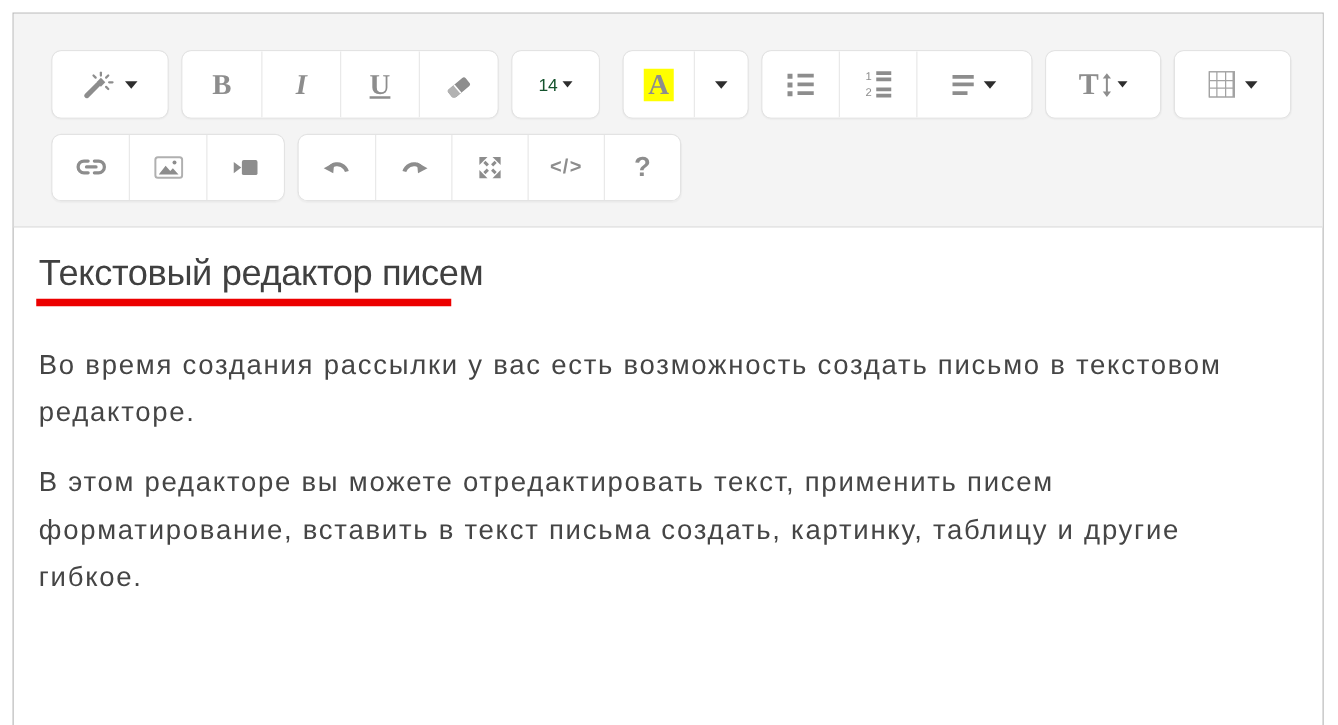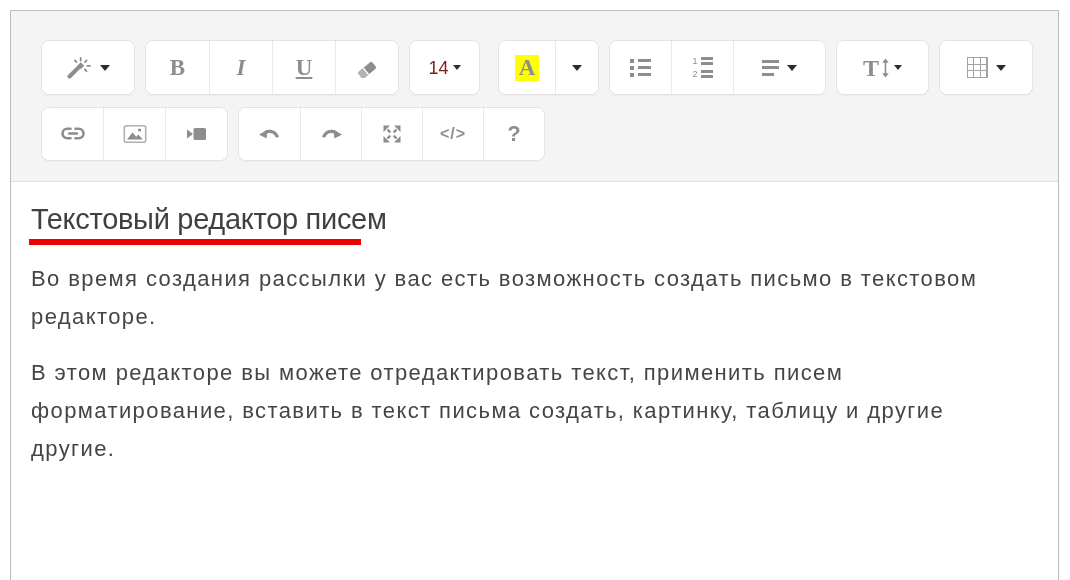--- a/index.html
+++ b/index.html
@@ -39,21 +39,21 @@
     display:inline-block;
   }
   .caret.sm{border-left-width:4px;border-right-width:4px;border-top-width:5px;}
   .ml4{margin-left:4px}.ml8{margin-left:8px}
   .letter{
     font-family:"Liberation Serif",serif;font-weight:700;font-size:23px;
     color:#8d8d8d;line-height:1;
   }
   .letter.it{font-style:italic;font-weight:700;}
   .letter.un{text-decoration:underline;}
-  .size-label{font-size:18px;color:#7f1d1d;line-height:1;}
+  .size-label{font-size:14px;color:#14532d;line-height:1;}
   .color-a{
     font-family:"Liberation Serif",serif;font-weight:700;font-size:23px;
     color:#8d8d8d;background:#ffff00;padding:1px 4px 2px;line-height:1;
   }
   .code-label{font-size:16px;font-weight:700;color:#8d8d8d;letter-spacing:1px;}
   .help-label{font-size:22px;font-weight:700;color:#8d8d8d;}
   
   .icon-ul{display:flex;flex-direction:column;gap:3px;}
   .icon-ul .r{display:flex;align-items:center;gap:4px;}
   .icon-ul .sq{width:4px;height:4px;background:#8d8d8d;}
@@ -72,21 +72,21 @@
   }
   .icon-table i{background:#fff;}
   
   .content{padding:20px 28px 0 20px;}
   .doc-h1{
     font-size:29px;font-weight:400;color:#404040;margin:0;line-height:34px;
     letter-spacing:-0.3px;
   }
   .red-underline{width:332px;height:6px;background:#ec0000;margin:3px 0 0 -2px;}
   .doc-p{margin:18px 0 0;font-size:22px;line-height:38px;color:#454545;letter-spacing:1.4px;}
-  .doc-p.first{margin-top:15px;}
+  .doc-p.first{margin-top:28px;}
   .doc-p .line{display:block;}
 </style>
 </head>
 <body>
 
 <div class="editor">
 
   <div class="toolbar">
 
     <div class="trow trow1">
@@ -294,17 +294,17 @@
     <div class="red-underline"></div>
 
     <p class="doc-p first">
       <span class="line">Во время создания рассылки у вас есть возможность создать письмо в текстовом</span>
       <span class="line">редакторе.</span>
     </p>
 
     <p class="doc-p">
       <span class="line">В этом редакторе вы можете отредактировать текст, применить писем</span>
       <span class="line">форматирование, вставить в текст письма создать, картинку, таблицу и другие</span>
-      <span class="line">другие.</span>
+      <span class="line">гибкое.</span>
     </p>
 
   </div>
 </div>
 
 </body></html>

